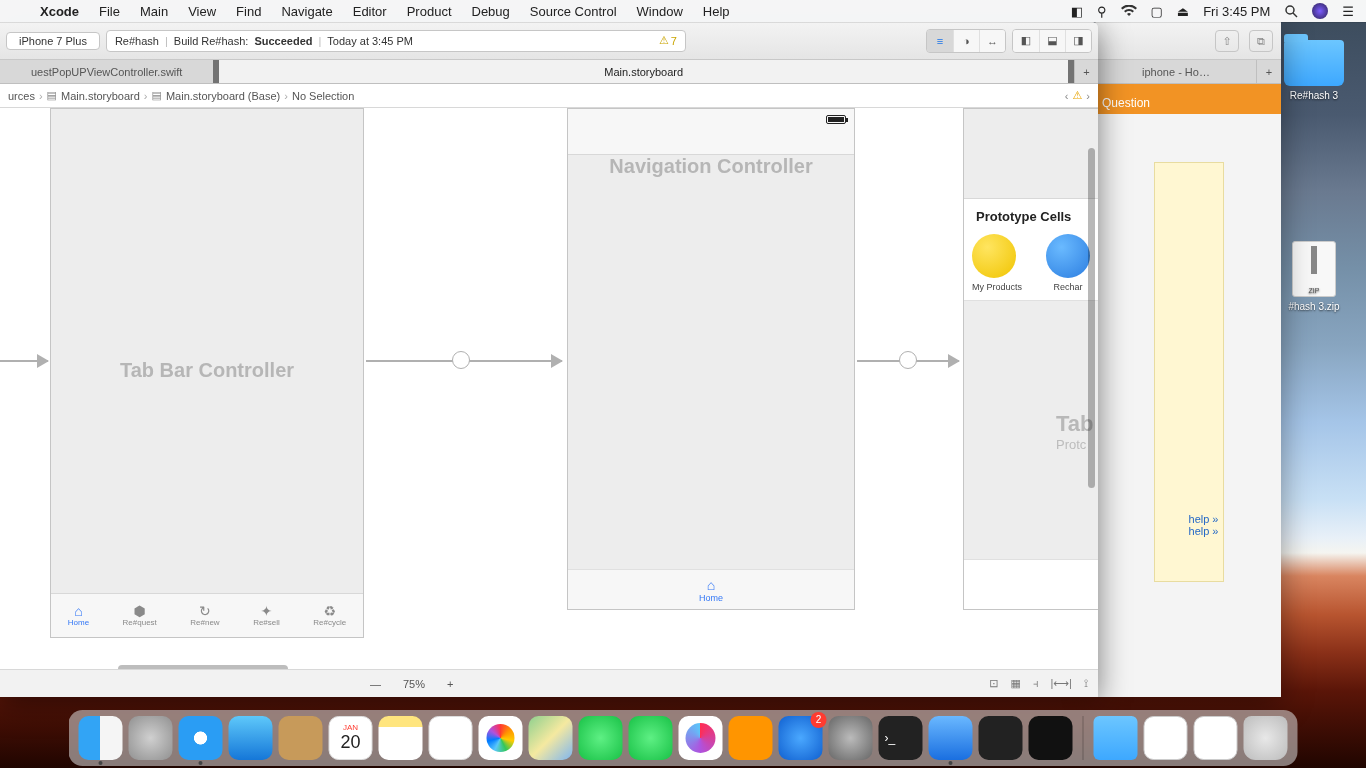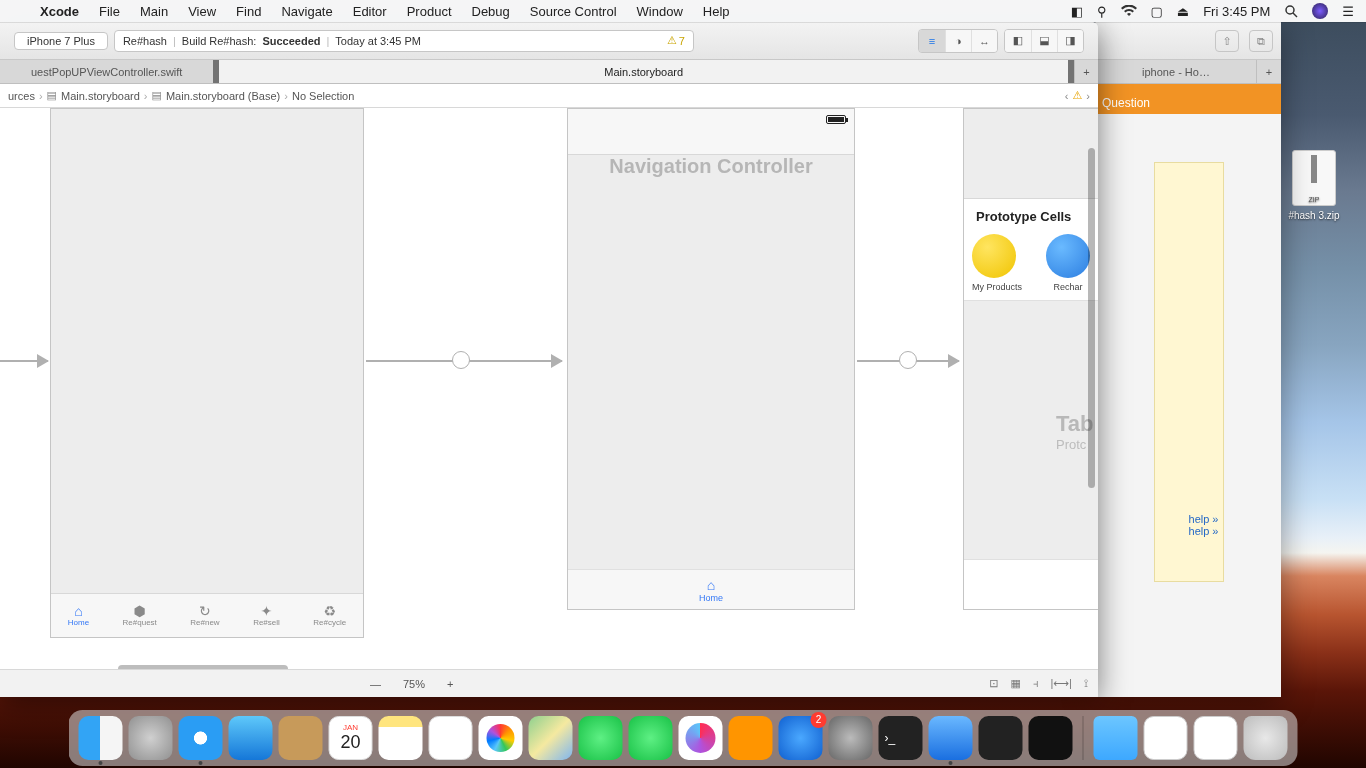--- a/index.html
+++ b/index.html
@@ -27,21 +27,21 @@
 .desktop-icons .folder::before { content:""; position:absolute; top:-6px; left:0; width:24px; height:8px; background:#6cc6ff; border-radius:3px 3px 0 0; }
 .desktop-icons .zip { width:44px; height:56px; margin:0 auto 4px; background:#f8f8f8; border:1px solid #ccc; border-radius:3px; position:relative; }
 .desktop-icons .zip::before { content:""; position:absolute; top:4px; left:50%; margin-left:-3px; width:6px; height:28px; background:#888; }
 .desktop-icons .zip-label { position:absolute; bottom:2px; left:0; right:0; font-size:7px; color:#555; text-align:center; }
 .desktop-icons .swift { width:44px; height:56px; margin:0 auto 4px; background:#f8f8f8; border:1px solid #ccc; border-radius:3px; display:flex; align-items:center; justify-content:center; }
 .desktop-icons .swift div { width:28px; height:28px; background:#ff6a2b; border-radius:6px; }
 
 
 .xcode-window { position:absolute; top:22px; left:0; width:1098px; height:675px; background:#ececec; border-top-left-radius:0; border-top-right-radius:6px; box-shadow: 0 6px 30px rgba(0,0,0,.5); overflow:hidden; z-index:50; }
 
-.toolbar { height:38px; background:linear-gradient(#f3f3f3,#e5e5e5); border-bottom:1px solid #c8c8c8; display:flex; align-items:center; padding:0 14px; gap:6px; font-size:11px; color:#333; }
+.toolbar { height:38px; background:linear-gradient(#f3f3f3,#e5e5e5); border-bottom:1px solid #c8c8c8; display:flex; align-items:center; padding:0 6px; gap:6px; font-size:11px; color:#333; }
 .toolbar .scheme { border:1px solid #c6c6c6; border-radius:4px; padding:2px 12px; background:#fff; }
 .toolbar .activity { flex:0 0 580px; height:22px; border:1px solid #c6c6c6; border-radius:4px; background:#fff; display:flex; align-items:center; padding:0 8px; gap:6px; overflow:hidden; }
 .toolbar .activity .sep { color:#bbb; }
 .toolbar .warn { color:#c9a400; display:flex; align-items:center; gap:2px; }
 .toolbar .tspacer { flex:1; }
 .toolbar .editor-group, .toolbar .panel-group { display:flex; border:1px solid #c6c6c6; border-radius:4px; overflow:hidden; }
 .toolbar .editor-group div, .toolbar .panel-group div { width:26px; height:22px; display:flex; align-items:center; justify-content:center; border-left:1px solid #e0e0e0; color:#555; background:#f7f7f7; }
 .toolbar .editor-group div:first-child, .toolbar .panel-group div:first-child { border-left:none; }
 .toolbar .editor-group div.sel { background:#d8d8d8; color:#1b73e8; }
 
@@ -247,20 +247,21 @@
       <div class="segue" id="seg1">
           <div class="circ"></div>
           <div class="arrow"></div>
         </div>
       <div class="segue" id="seg2">
           <div class="circ"></div>
           <div class="arrow"></div>
         </div>
 
       <div id="sc-tab" class="scene">
+        <div class="scene-title">Tab Bar Controller</div>
         <div class="tab-bar" id="tabbar-host">
             <div class="ti active">
               <div class="ticon">⌂</div>
               <div>Home</div>
             </div>
             <div class="ti">
               <div class="ticon">⬢</div>
               <div>Re#quest</div>
             </div>
             <div class="ti">
@@ -329,20 +330,24 @@
       <span>⊡</span>
       <span>▦</span>
       <span>⫞</span>
       <span>|⟷|</span>
       <span>⟟</span>
     </div>
   </div>
 </div>
 
 <div class="desktop-icons">
+  <div class="di">
+    <div class="folder"></div>
+    <div>Re#hash 3</div>
+  </div>
   <div style="height:110px"></div>
   <div class="di">
     <div class="zip">
         <div class="zip-label">ZIP</div>
       </div>
     <div>#hash 3.zip</div>
   </div>
   <div style="height:110px"></div>
 </div>
 

